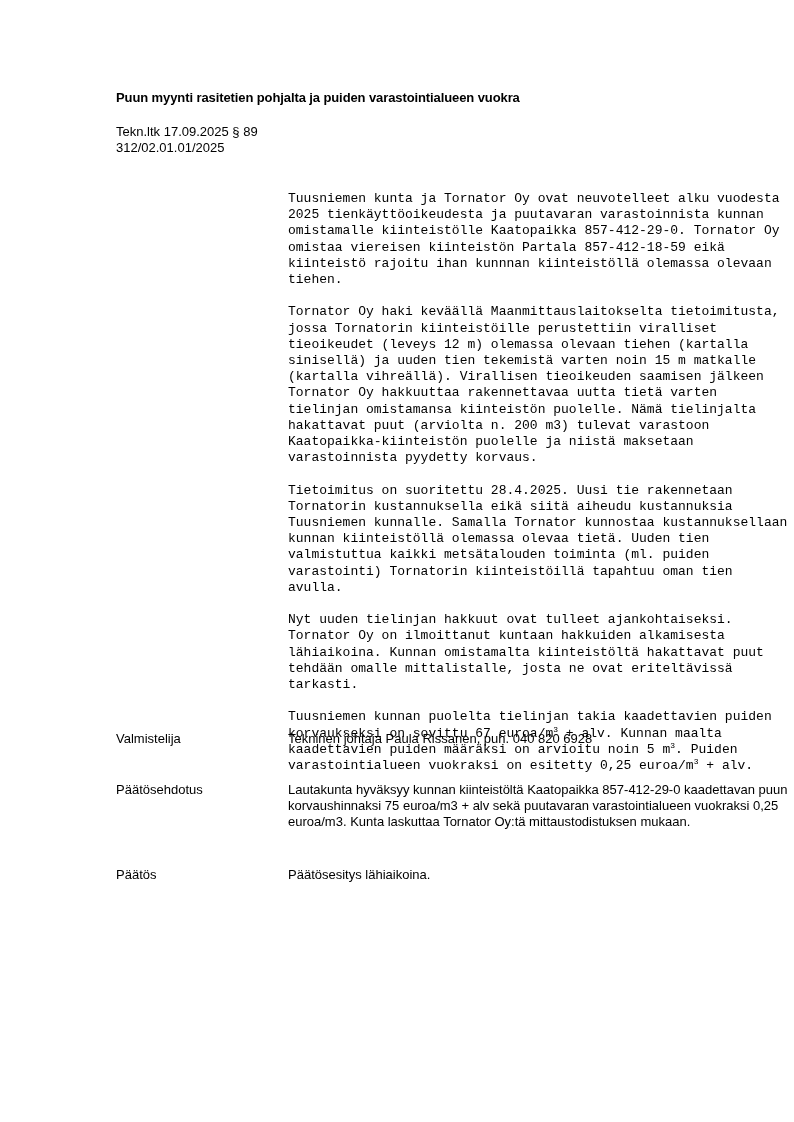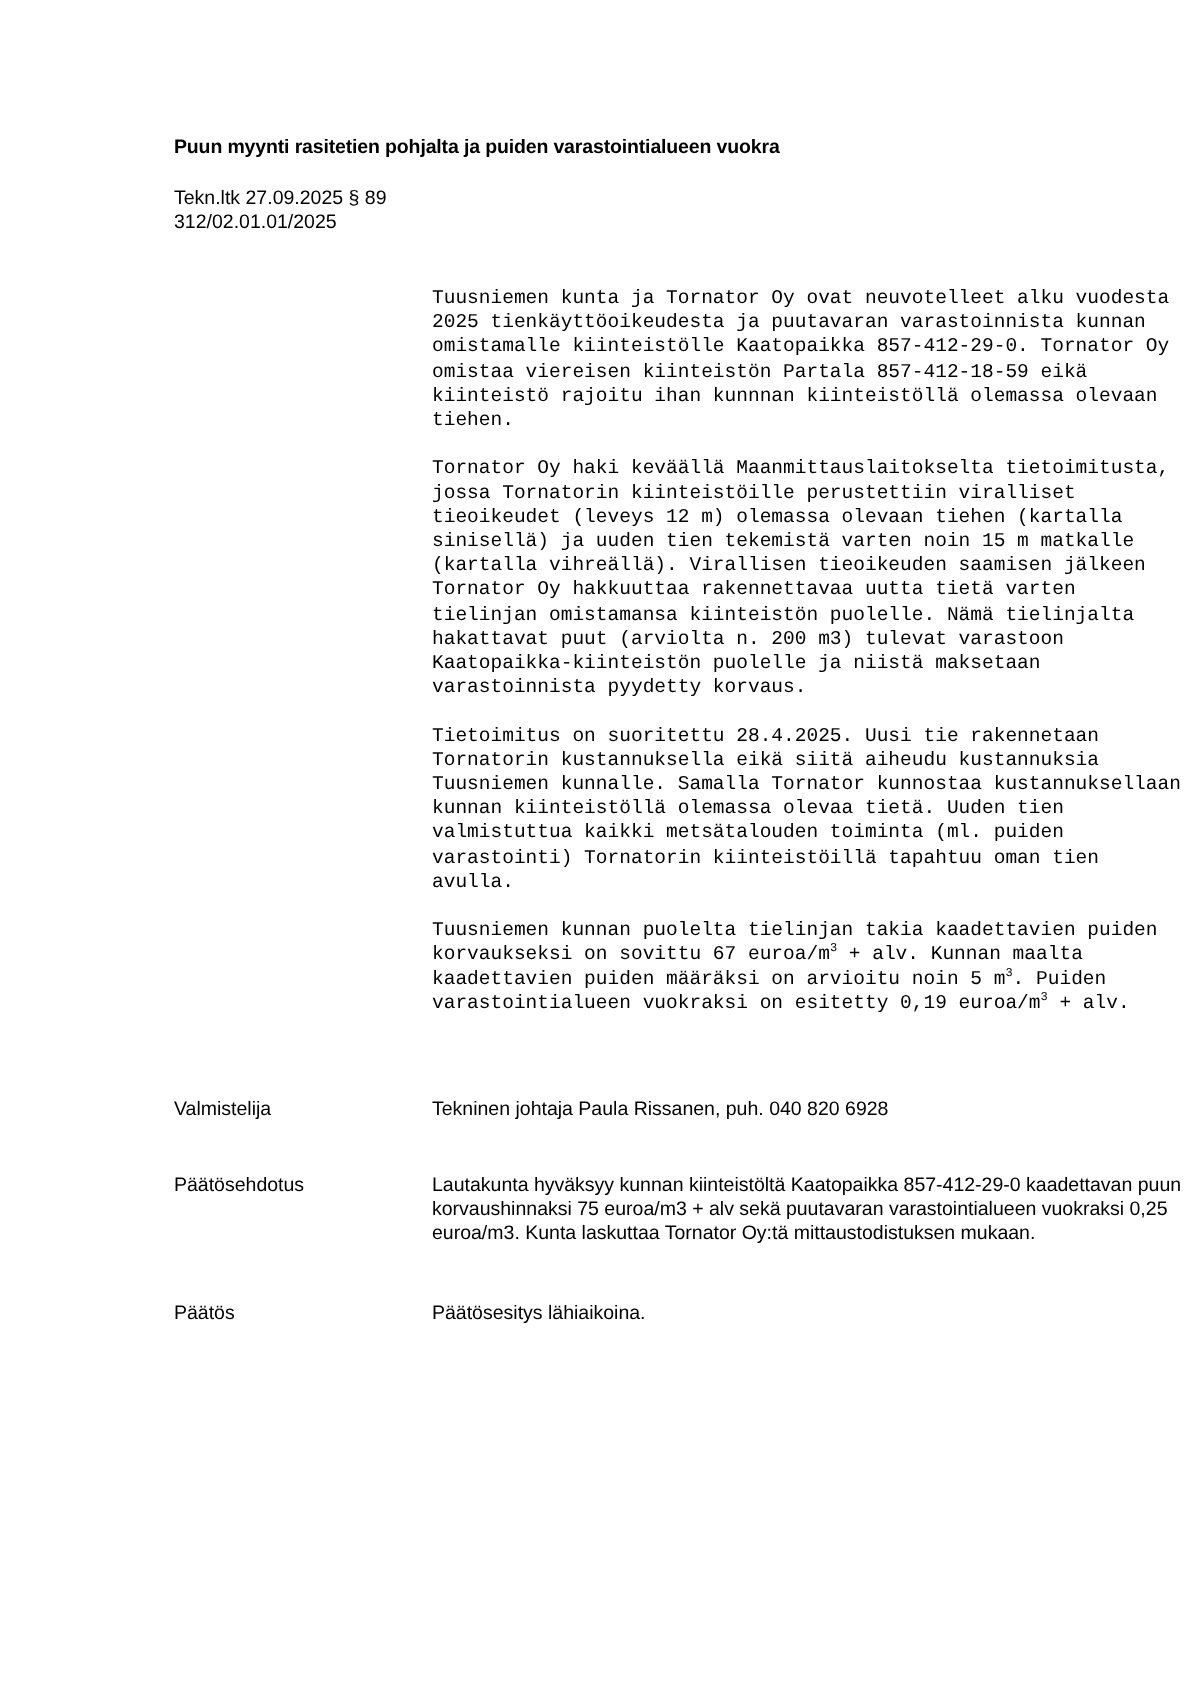--- a/index.html
+++ b/index.html
@@ -16,29 +16,30 @@
   .row .label { position: absolute; left: 0; top: 0; width: 170px; }
   .row .value { position: absolute; left: 172px; top: 0; width: 500px; }
   sup { font-size: 8px; line-height: 0; vertical-align: super; }
 </style>
 </head>
 <body>
 
 <div class="page">
   <div class="title">Puun myynti  rasitetien pohjalta ja puiden varastointialueen vuokra</div>
   <div class="meta">
-    <div>Tekn.ltk 27.09.2025 § 89</div>
+    <div>Tekn.ltk 17.09.2025 § 89</div>
     <div>312/02.01.01/2025</div>
   </div>
 
   <div class="body">
     <p>Tuusniemen kunta ja Tornator Oy ovat neuvotelleet alku vuodesta 2025 tienkäyttöoikeudesta ja puutavaran varastoinnista kunnan omistamalle kiinteistölle Kaatopaikka 857-412-29-0. Tornator Oy omistaa viereisen kiinteistön Partala 857-412-18-59 eikä kiinteistö rajoitu ihan kunnnan kiinteistöllä olemassa olevaan tiehen.</p>
     <p>Tornator Oy haki keväällä Maanmittauslaitokselta tietoimitusta, jossa Tornatorin kiinteistöille perustettiin viralliset tieoikeudet (leveys 12 m) olemassa olevaan tiehen (kartalla sinisellä) ja uuden tien tekemistä varten noin 15 m matkalle (kartalla vihreällä). Virallisen tieoikeuden saamisen jälkeen Tornator Oy hakkuuttaa rakennettavaa uutta tietä varten tielinjan omistamansa kiinteistön puolelle. Nämä tielinjalta hakattavat puut (arviolta n. 200 m3) tulevat varastoon Kaatopaikka-kiinteistön puolelle ja niistä maksetaan varastoinnista pyydetty korvaus.</p>
     <p>Tietoimitus on suoritettu 28.4.2025. Uusi tie rakennetaan Tornatorin kustannuksella eikä siitä aiheudu kustannuksia Tuusniemen kunnalle. Samalla Tornator kunnostaa kustannuksellaan kunnan kiinteistöllä olemassa olevaa tietä. Uuden tien valmistuttua kaikki metsätalouden toiminta (ml. puiden varastointi) Tornatorin kiinteistöillä tapahtuu oman tien avulla.</p>
-    <p><span>Tuusniemen kunnan puolelta tielinjan takia kaadettavien puiden korvaukseksi on sovittu 67 euroa/m</span><sup>3</sup><span> + alv. Kunnan maalta kaadettavien puiden määräksi on arvioitu noin 5 m</span><sup>3</sup><span>. Puiden varastointialueen vuokraksi on esitetty 0,19 euroa/m</span><sup>3</sup><span> + alv.</span></p>
+    <p>Nyt uuden tielinjan hakkuut ovat tulleet ajankohtaiseksi. Tornator Oy on ilmoittanut kuntaan hakkuiden alkamisesta lähiaikoina. Kunnan omistamalta kiinteistöltä hakattavat puut tehdään omalle mittalistalle, josta ne ovat eriteltävissä tarkasti.</p>
+    <p><span>Tuusniemen kunnan puolelta tielinjan takia kaadettavien puiden korvaukseksi on sovittu 67 euroa/m</span><sup>3</sup><span> + alv. Kunnan maalta kaadettavien puiden määräksi on arvioitu noin 5 m</span><sup>3</sup><span>. Puiden varastointialueen vuokraksi on esitetty 0,25 euroa/m</span><sup>3</sup><span> + alv.</span></p>
   </div>
 
   <div class="row" style="top:715px;">
     <div class="label">Valmistelija</div>
     <div class="value">Tekninen johtaja Paula Rissanen, puh. 040 820 6928</div>
   </div>
 
   <div class="row" style="top:766px;">
     <div class="label">Päätösehdotus</div>
     <div class="value">Lautakunta hyväksyy kunnan kiinteistöltä Kaatopaikka 857-412-29-0 kaadettavan puun korvaushinnaksi 75 euroa/m3 + alv sekä puutavaran varastointialueen vuokraksi 0,25 euroa/m3. Kunta laskuttaa Tornator Oy:tä mittaustodistuksen mukaan.</div>

